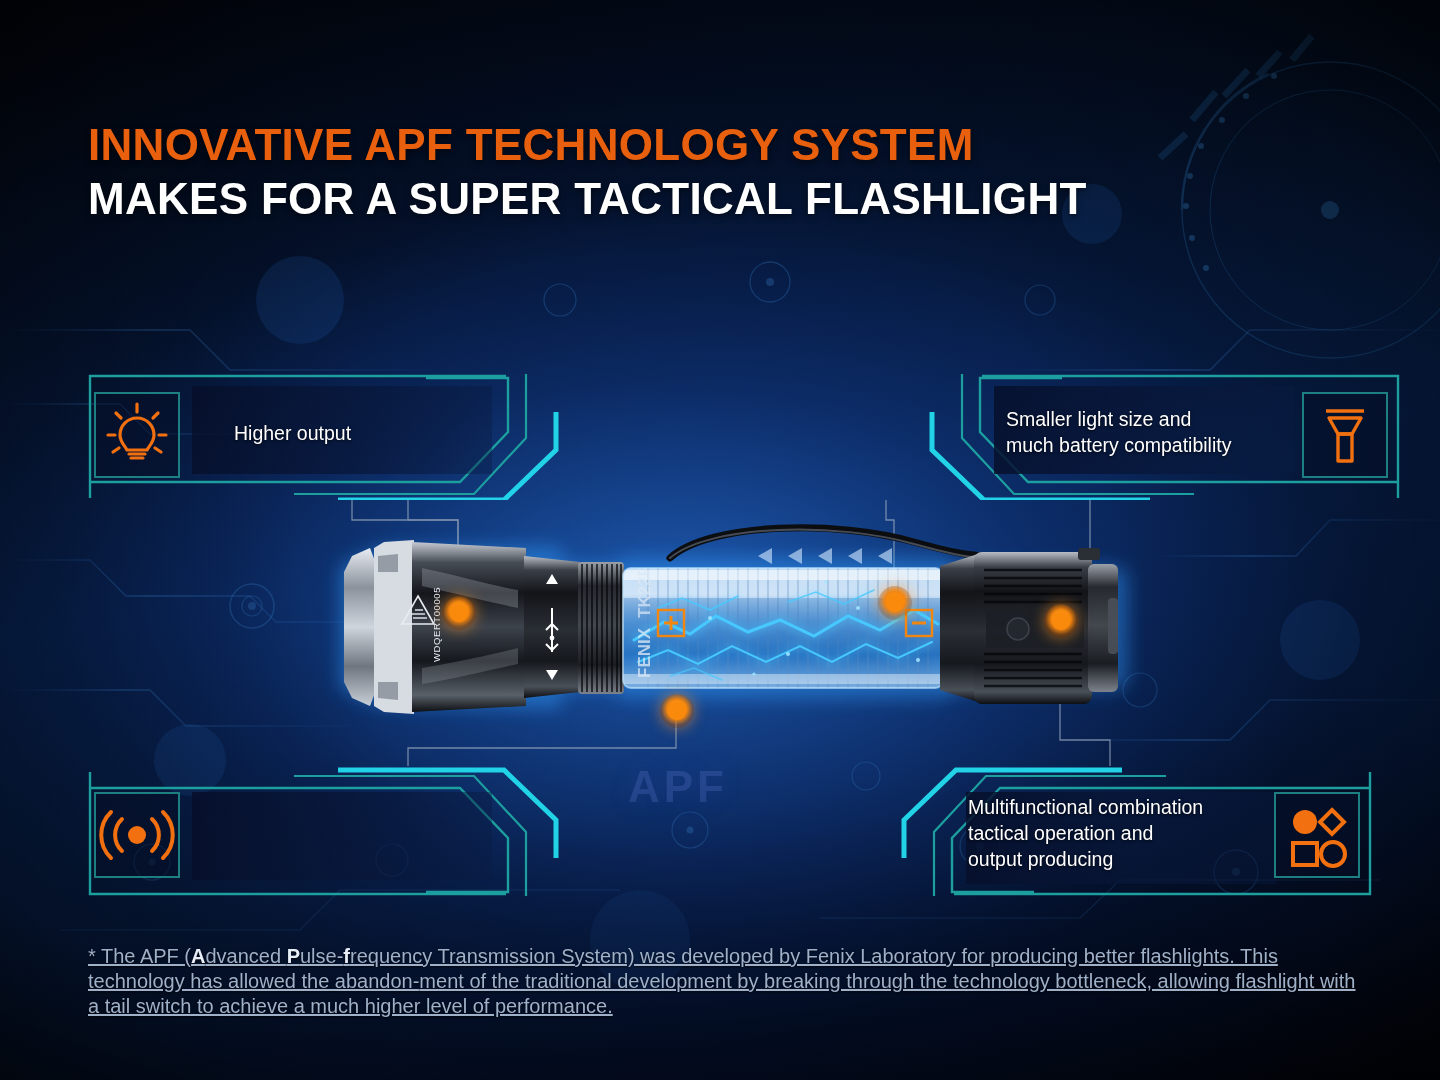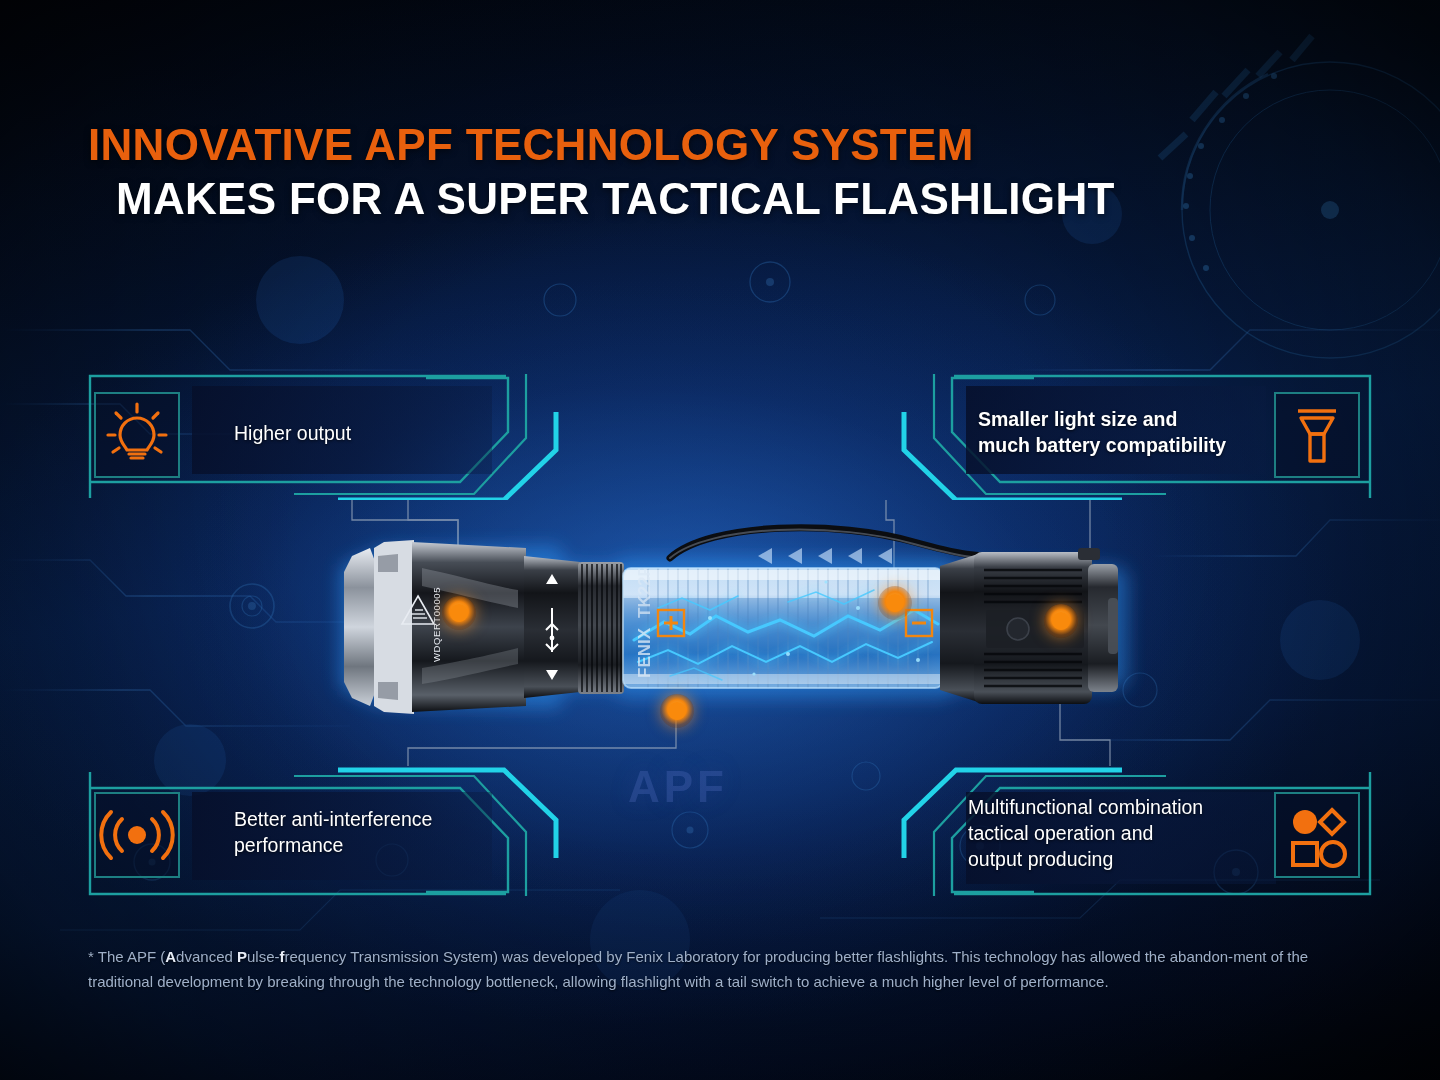--- a/index.html
+++ b/index.html
@@ -24,21 +24,21 @@
     background:radial-gradient(ellipse 1000px 760px at 700px 540px, rgba(0,0,0,0) 40%, rgba(0,0,0,0.40) 82%, rgba(0,0,0,0.72) 100%);
   }
 
   
   .headline{position:absolute;left:88px;top:118px;z-index:30;}
   .headline .l1,.headline .l2{
     font-size:44px;font-weight:bold;letter-spacing:0.3px;line-height:54px;
     white-space:nowrap;font-stretch:condensed;
   }
   .headline .l1{color:#e8600d;text-shadow:0 2px 6px rgba(0,0,0,.55);}
-  .headline .l2{color:#ffffff;text-shadow:0 2px 6px rgba(0,0,0,.55);margin-left:28px;}
+  .headline .l2{color:#ffffff;text-shadow:0 2px 6px rgba(0,0,0,.55);}
 
   
   .watermark{
     position:absolute;left:628px;top:762px;z-index:5;
     font-size:44px;font-weight:bold;letter-spacing:4px;
     color:rgba(86,112,196,0.30);
     text-shadow:0 0 22px rgba(40,70,160,0.30);
   }
 
   
@@ -54,21 +54,21 @@
   }
   .iconbox{
     position:absolute;width:82px;height:82px;
     border:2px solid #1d7f82;
     background:rgba(5,14,38,0.55);
   }
   .iconbox svg{display:block;width:82px;height:82px;}
 
   
   #card-tl{left:88px;  top:372px; width:494px; height:128px;}
-  #card-tr{left:900px; top:372px; width:472px; height:128px;font-weight:bold;}
+  #card-tr{left:928px; top:372px; width:472px; height:128px;}
   #card-bl{left:88px;  top:766px; width:494px; height:132px;}
   #card-br{left:900px; top:766px; width:472px; height:132px;}
 
   
   .connectors{position:absolute;inset:0;z-index:18;pointer-events:none;}
 
   
   .light-wrap{position:absolute;left:318px;top:512px;width:840px;height:230px;z-index:20;}
   .light-wrap svg{display:block;}
 
@@ -78,22 +78,23 @@
     box-shadow:0 0 14px rgba(255,150,40,.55);
   }
   .hotspot i{
     position:absolute;left:8px;top:8px;width:18px;height:18px;border-radius:50%;
     background:#f98a0c;display:block;
   }
 
   
   .footnote{
     position:absolute;left:88px;top:944px;width:1270px;z-index:30;
-    color:#9fb0c9;font-size:15px;line-height:25px;
+    color:#9fb0c9;font-size:20px;line-height:25px;
     text-shadow:0 1px 2px rgba(0,0,0,.7);
+    text-decoration:underline;
   }
   .footnote b{color:#e8eef8;font-weight:bold;}
 </style>
 </head>
 <body>
 
 <div id="stage">
 
   <div class="bg-layer">
     <svg class="bg-svg" viewBox="0 0 1440 1080">
@@ -502,24 +503,20 @@
       <svg viewBox="0 0 82 82">
         <circle cx="41" cy="41" r="9" fill="#f2700f"></circle>
         <g stroke="#f2700f" stroke-width="4" fill="none" stroke-linecap="round">
           <path d="M26 25 A 22 22 0 0 0 26 57"></path>
           <path d="M56 25 A 22 22 0 0 1 56 57"></path>
           <path d="M15 18 A 32 32 0 0 0 15 64"></path>
           <path d="M67 18 A 32 32 0 0 1 67 64"></path>
         </g>
       </svg>
     </div>
-    <div class="txt" style="left:146px;top:40px;">
-      <div>Better anti-interference</div>
-      <div>performance</div>
-    </div>
   </div>
 
   <div class="card" id="card-br">
     <svg class="frame" viewBox="0 0 472 132" preserveAspectRatio="none">
       <path d="M470 6 L470 128 L132 128 L54 128" fill="none" stroke="#1d9fa0" stroke-width="2.4"></path>
       <path d="M134 126 L52 126 L52 72 L100 22 L312 22 L470 22" fill="none" stroke="#1d9fa0" stroke-width="2.4"></path>
       <path d="M34 130 L34 66 L86 10 L266 10" fill="none" stroke="#1d9fa0" stroke-width="2.2"></path>
       <path d="M4 92 L4 54 L56 4 L222 4" fill="none" stroke="#22d3e8" stroke-width="5"></path>
     </svg>
     <div class="panel" style="left:66px;top:26px;width:310px;height:92px;"></div>

